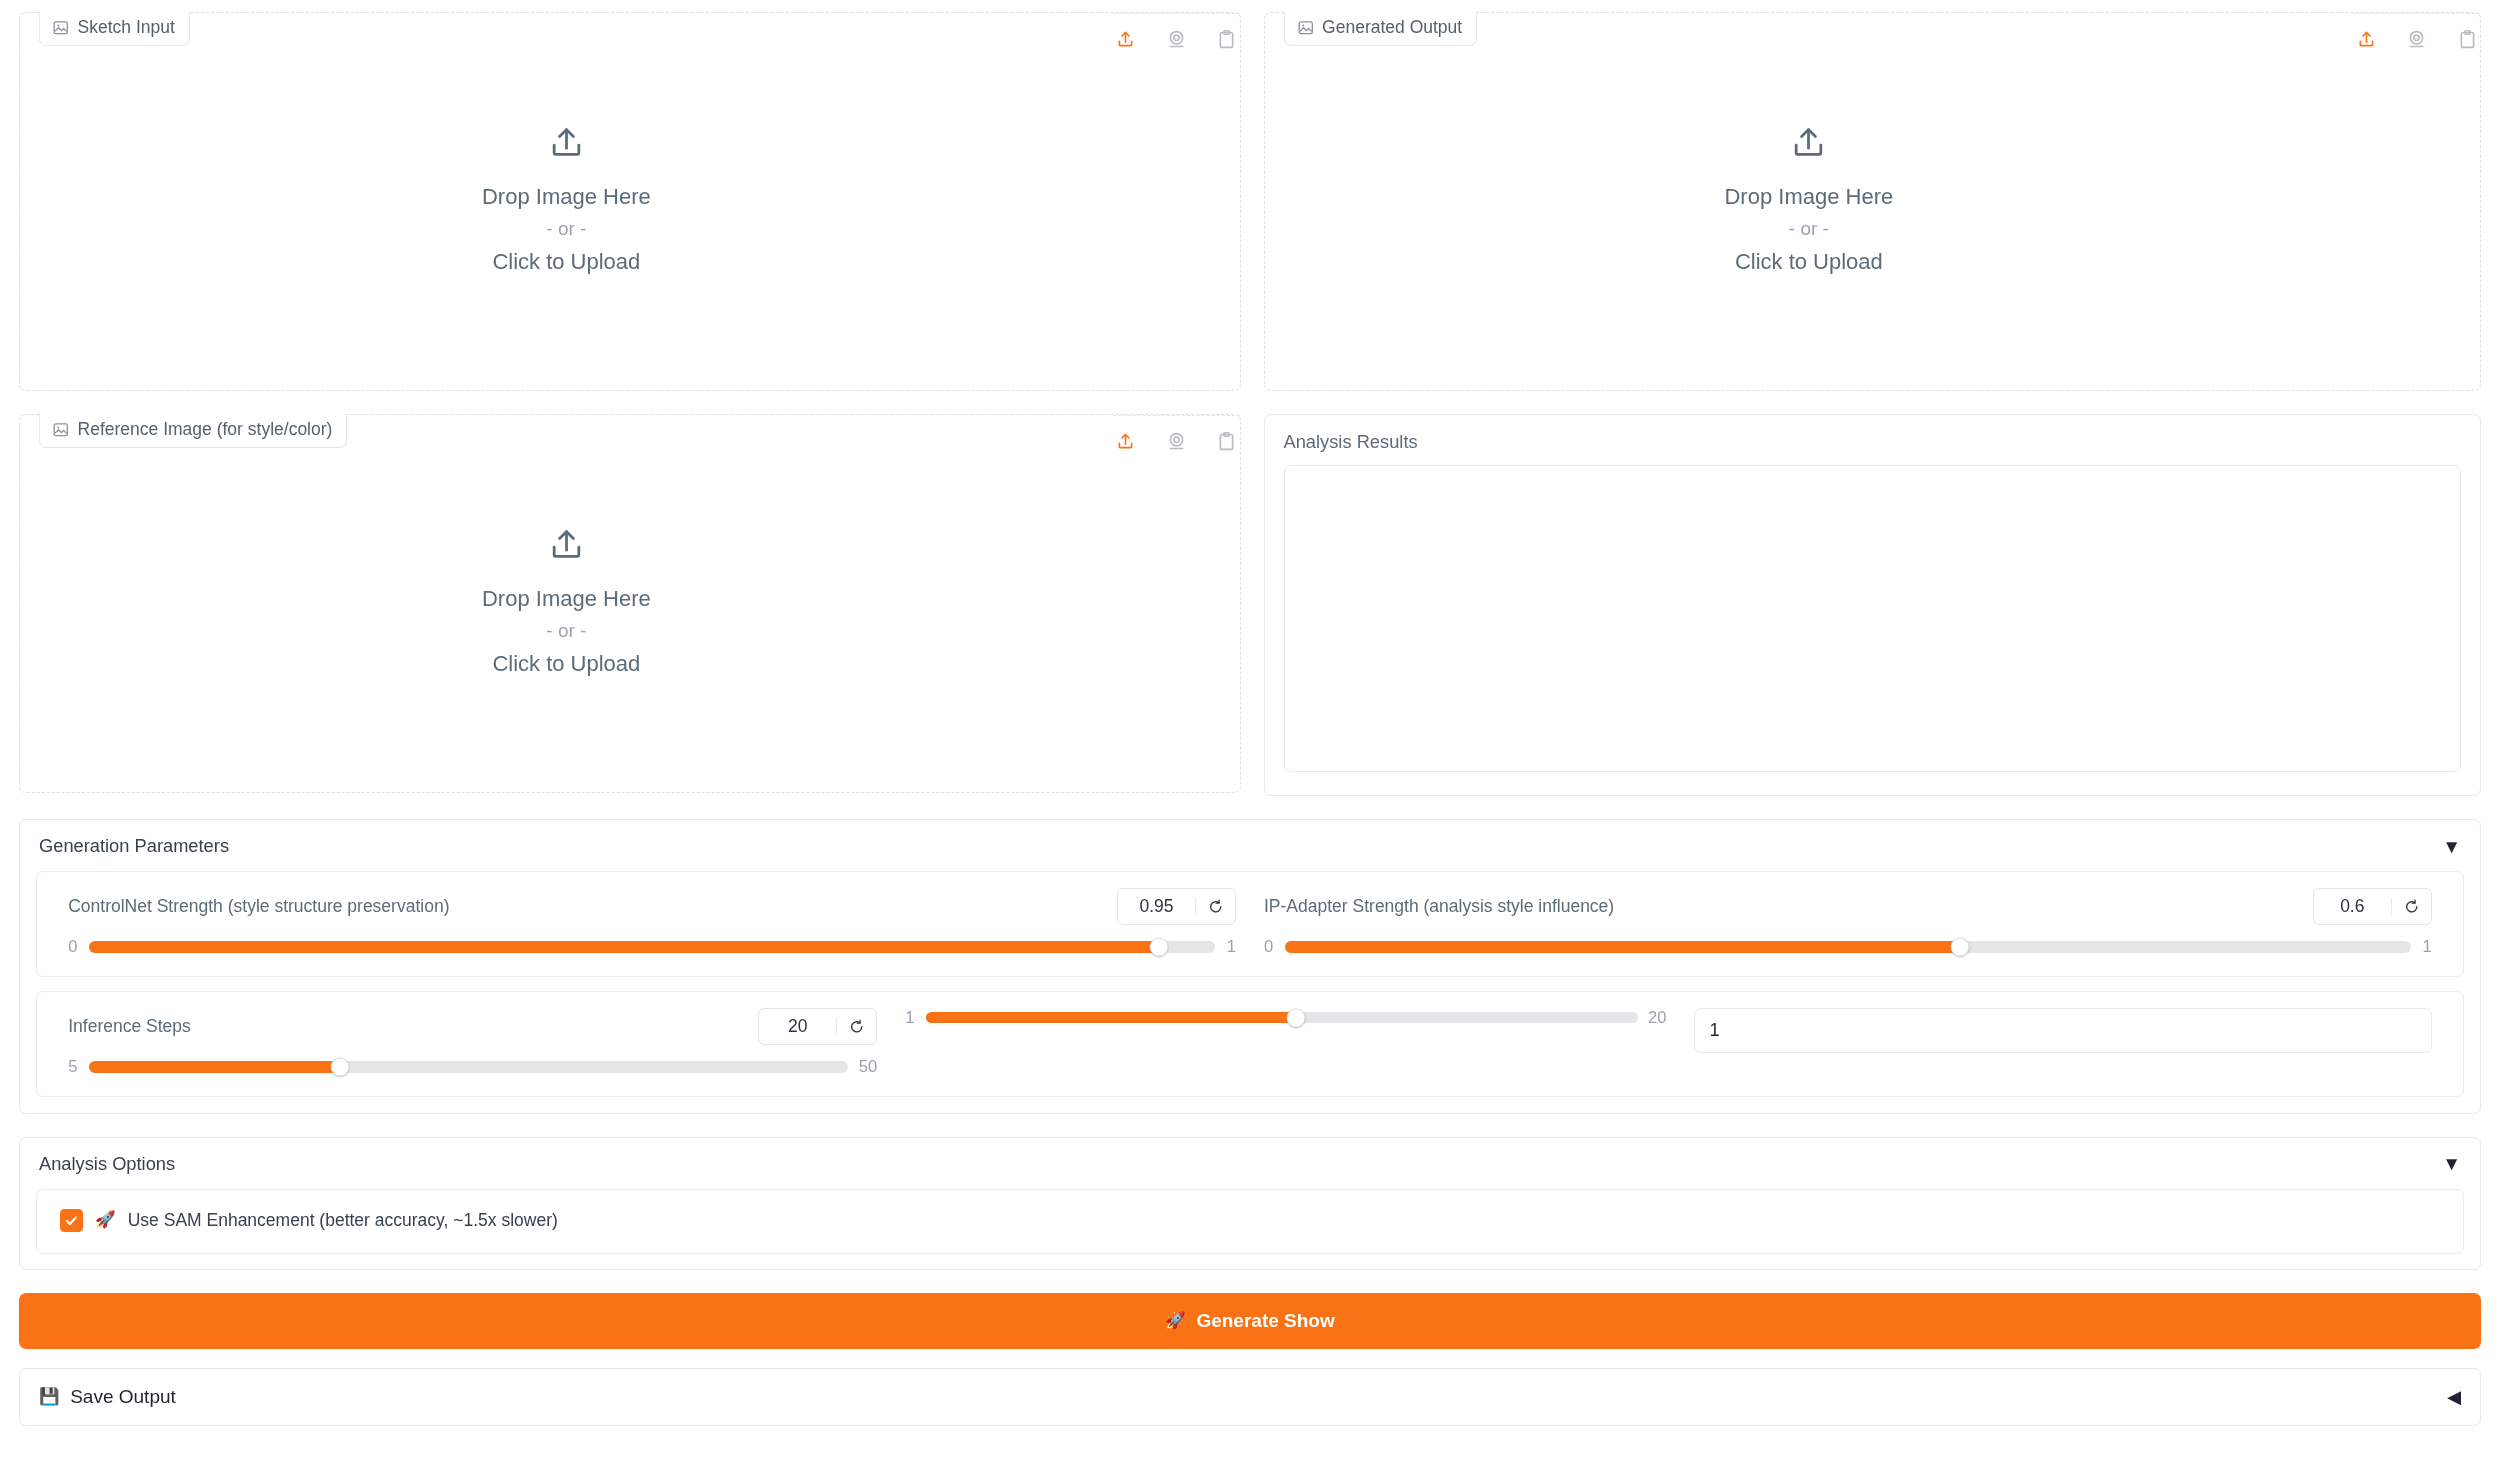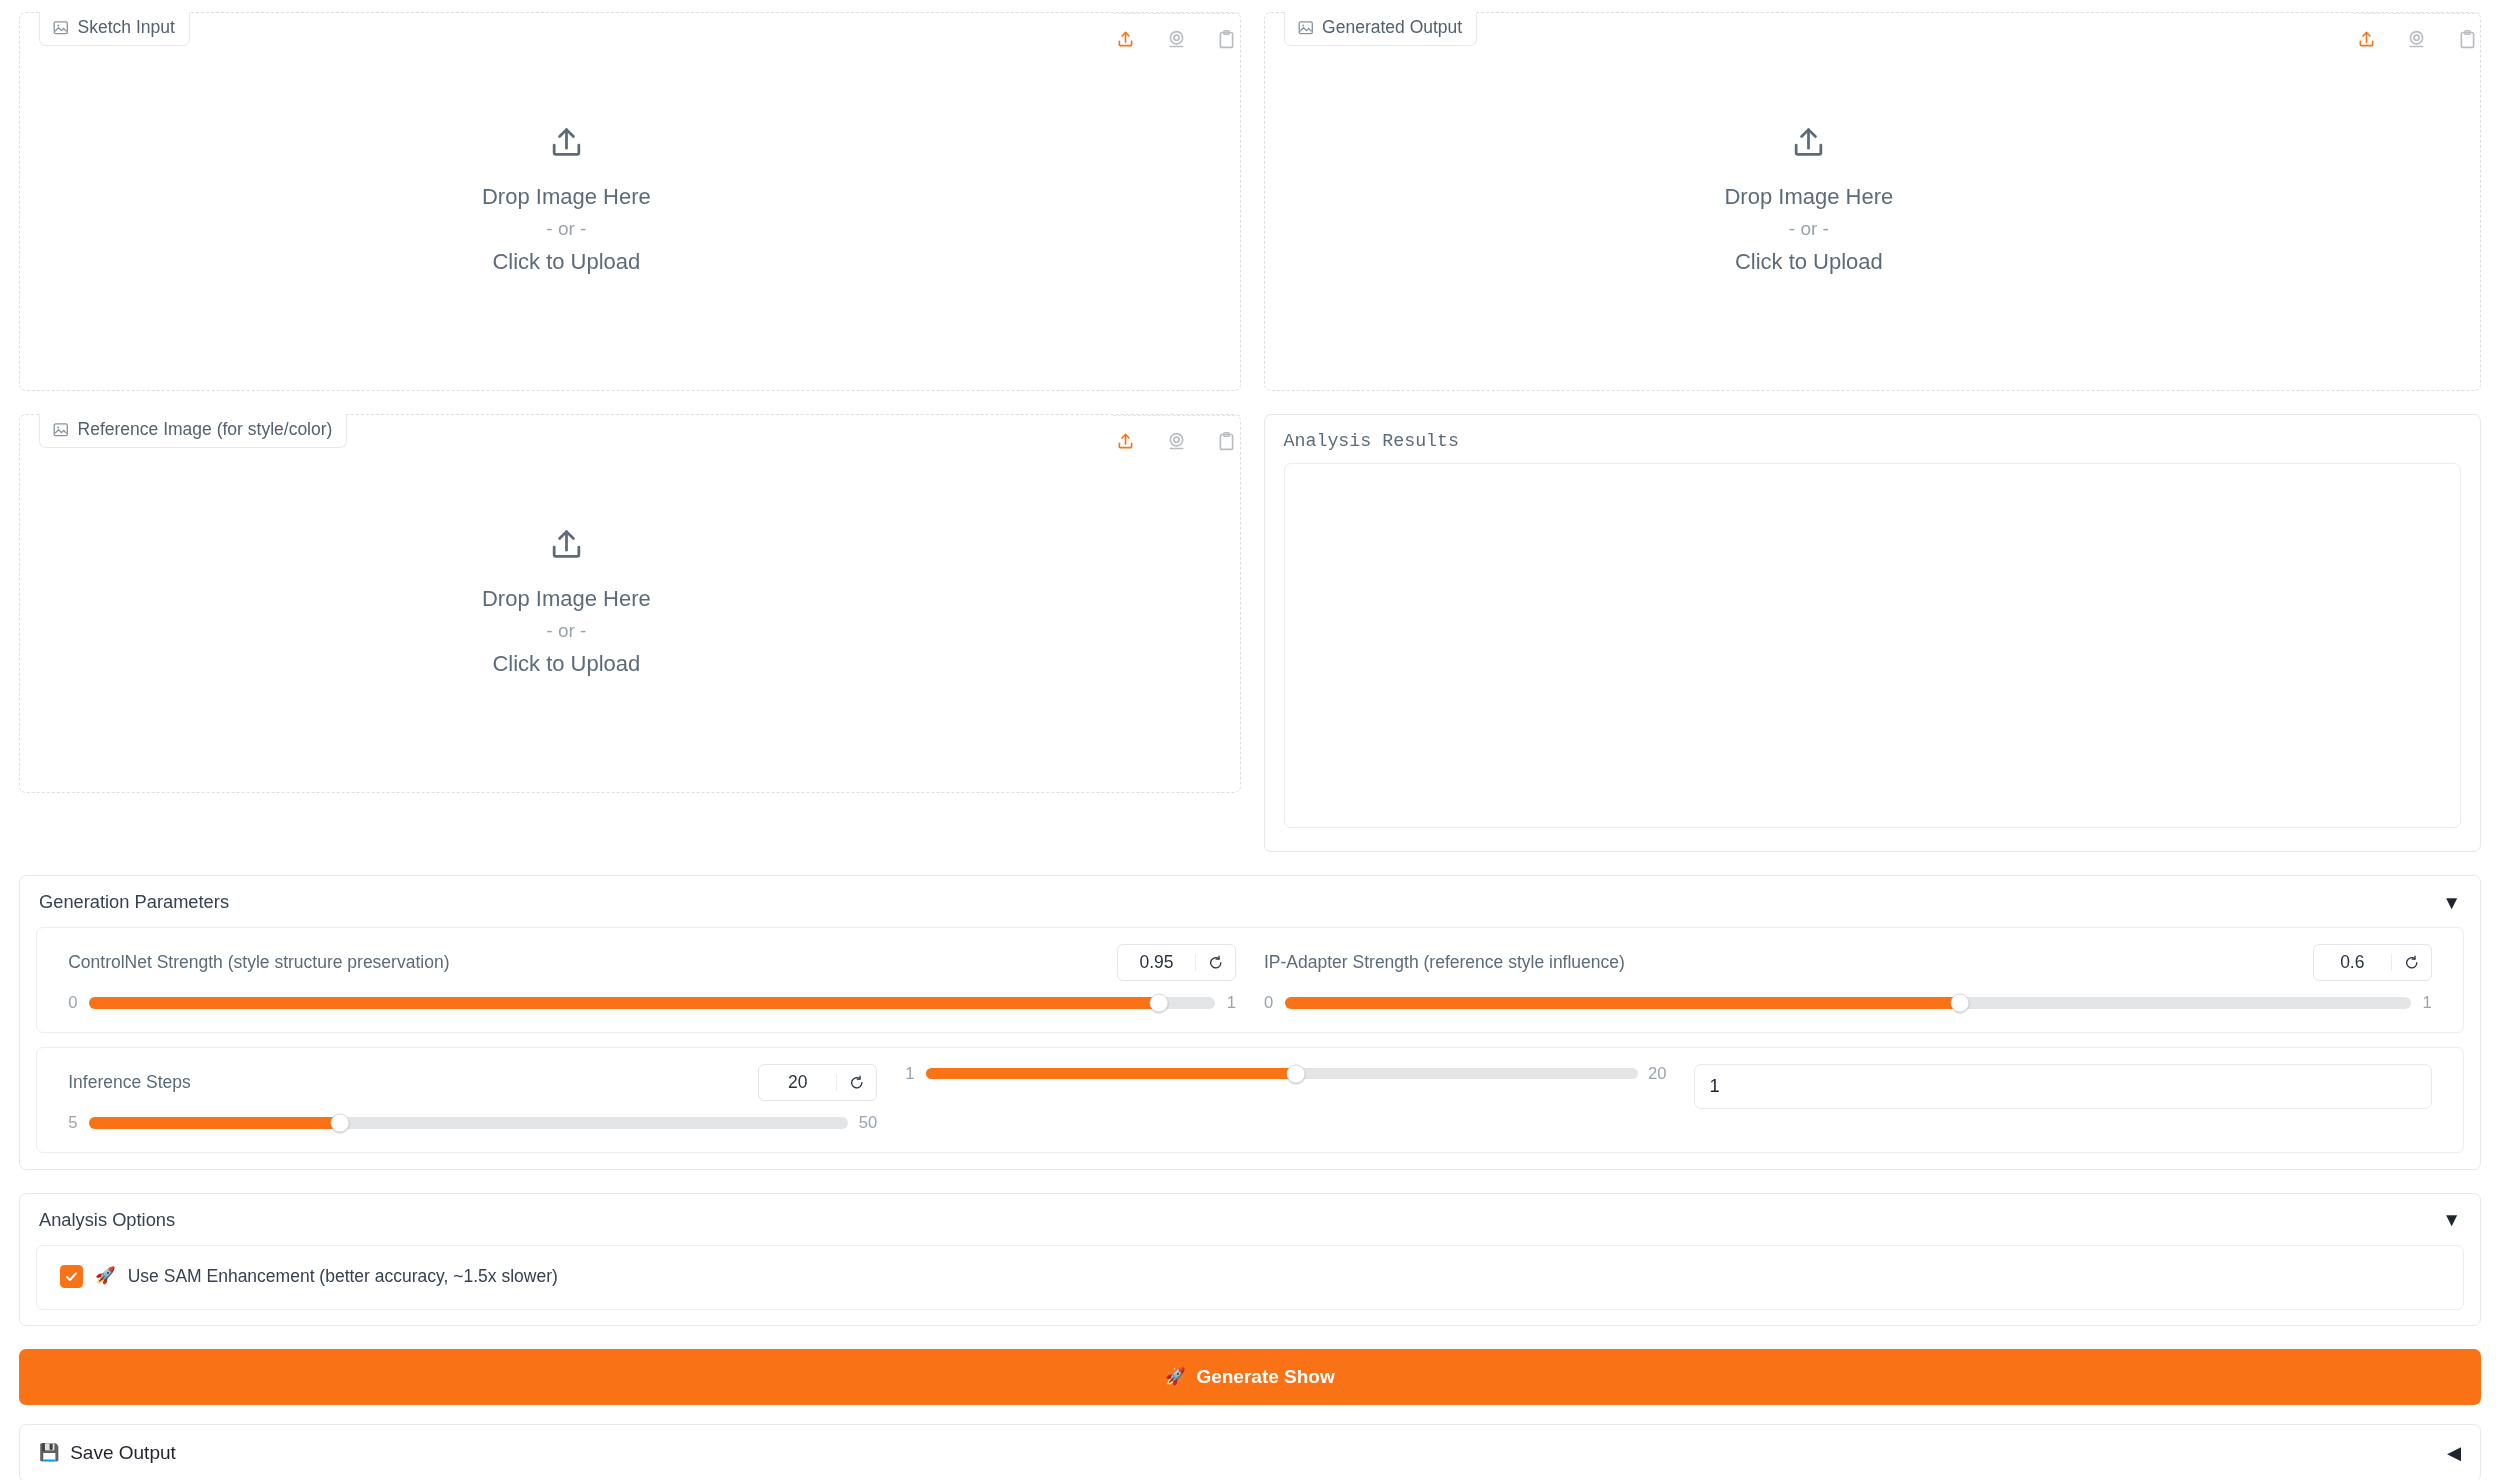--- a/index.html
+++ b/index.html
@@ -66,22 +66,22 @@
 
   .panel-h1 { height: 379px; }
   .panel-ref { height: 379px; }
 
   
   .analysis-box {
     border: 0.9px solid #e6e8ea;
     border-radius: 7px;
     background: #fff;
     padding: 15.7px 19px 23px;
-    height: 438px;
-    display: flex; flex-direction: column; font-family: Liberation Mono, monospace;
+    height: 382px;
+    display: flex; flex-direction: column;
   }
   .analysis-label { font-size: 18.3px; color: #5c6b7a; margin-bottom: 12.2px; }
   .analysis-field {
     flex: 1;
     border: 0.9px solid #e9ebee;
     border-radius: 7px;
     background: #fff;
   }
 
   
@@ -373,21 +373,21 @@
             <span class="slider-min">0</span>
             <span class="track">
               <span class="fill" style="width:95%"></span>
               <span class="knob" style="left:95%"></span>
             </span>
             <span class="slider-max">1</span>
           </div>
         </div>
         <div class="param" style="width:50%">
           <div class="param-top">
-            <span class="param-label">IP-Adapter Strength (reference style influence)</span>
+            <span class="param-label">IP-Adapter Strength (analysis style influence)</span>
             <span class="num-wrap">
               <input class="num-val" value="0.6" style="">
               <span class="num-reset">
                 <svg width="17.5" height="17.5" viewBox="0 0 24 24" fill="none" stroke="#2b3340" stroke-width="1.8" stroke-linecap="round">
                   <path d="M19 12a7 7 0 11-2.8-5.6"></path>
                     <path d="M16.5 3v4h-4"></path>
                 </svg>
               </span>
             </span>
           </div>

